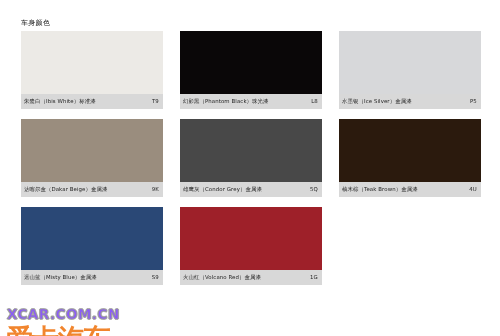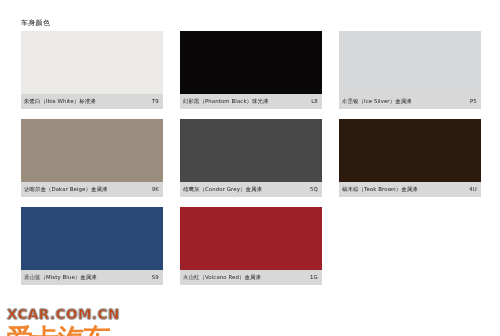--- a/index.html
+++ b/index.html
@@ -110,21 +110,21 @@
     font-family: "DejaVu Sans", "Liberation Sans", sans-serif;
     margin-top: 48px;
   }
   .wm-en {
     position: absolute;
     left: 1px;
     top: 30px;
     font-size: 13.5px;
     line-height: 16px;
     font-weight: bold;
-    color: #c2410c;
+    color: #8b5cf6;
     letter-spacing: 0.5px;
     white-space: nowrap;
     -webkit-text-stroke: 0.7px #9a9a9a;
     text-shadow:
       1px 0 0 #b5b5b5, -1px 0 0 #b5b5b5,
       0 1px 0 #b5b5b5, 0 -1px 0 #b5b5b5;
     font-family: "DejaVu Sans", "Liberation Sans", sans-serif;
   }
 </style>
 </head>

